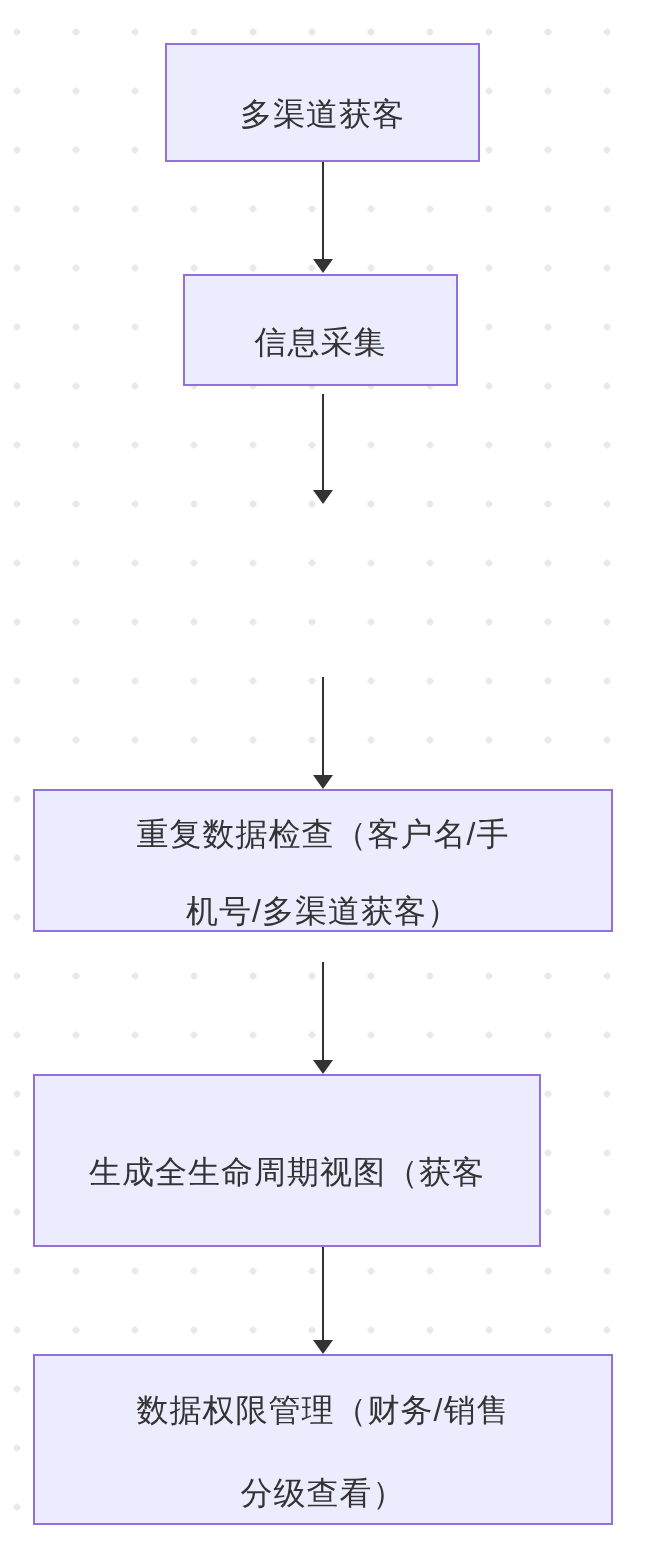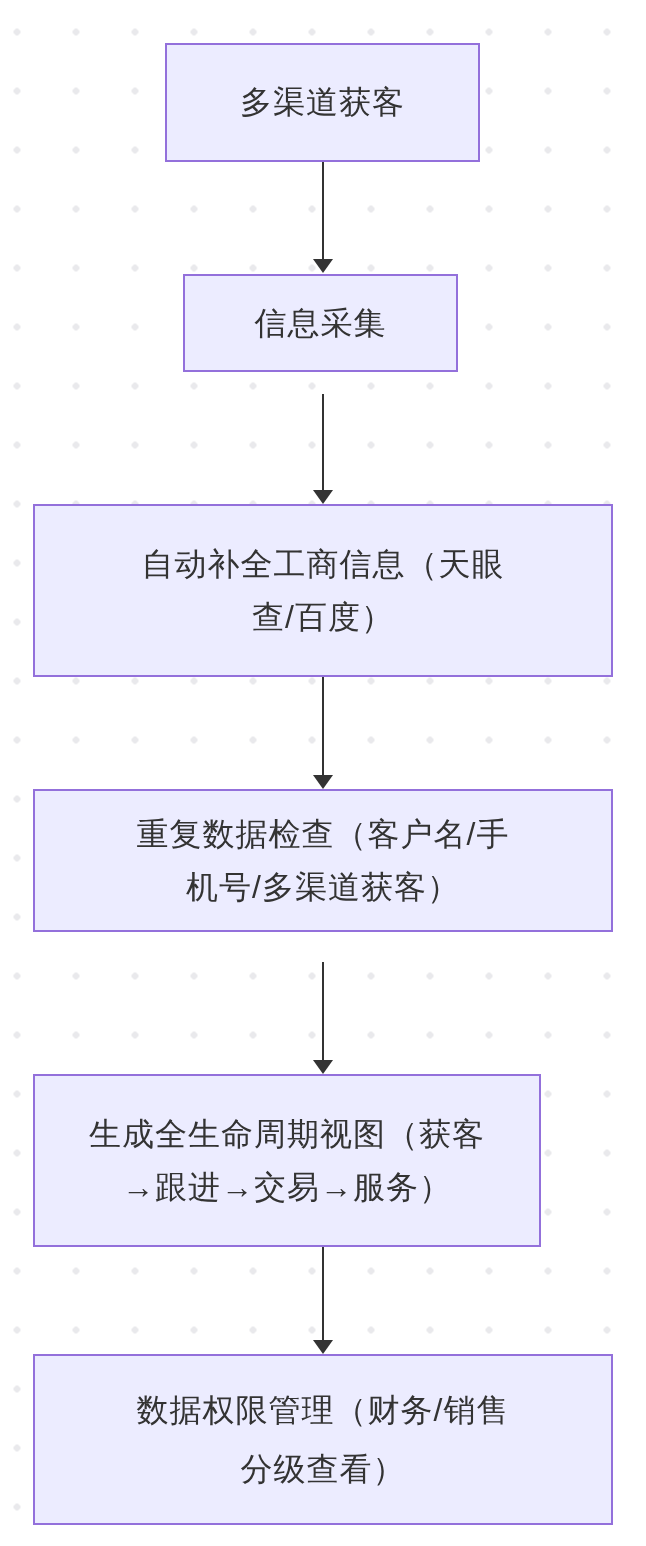--- a/index.html
+++ b/index.html
@@ -33,21 +33,21 @@
     display: flex;
     flex-direction: column;
     align-items: center;
     justify-content: center;
     text-align: center;
     color: var(--text);
     font-size: 32px;
     line-height: 53px;
     letter-spacing: 1px;
   }
-  .node .line { display: block; white-space: nowrap; }
+  .node .line { display: block; white-space: nowrap; margin-top: 24px; }
   .arrow {
     position: absolute;
     width: 20px;
   }
   .arrow .shaft {
     position: absolute;
     top: 0;
     bottom: 12px;
     left: calc(50% - 1px);
     width: 2px;
@@ -71,52 +71,47 @@
 
   <div class="node" style="left:165px; top:43px; width:315px; height:119px;">
     <span class="line">多渠道获客</span>
   </div>
 
   <div class="arrow" style="left:313px; top:162px; height:111px;">
     <div class="shaft"></div>
     <div class="head"></div>
   </div>
 
-  <div class="node" style="left:183px; top:274px; width:275px; height:98px;justify-content:center;">
+  <div class="node" style="left:183px; top:274px; width:275px; height:112px;justify-content:center;">
     <span class="line">信息采集</span>
   </div>
 
   <div class="arrow" style="left:313px; top:394px; height:110px;">
     <div class="shaft"></div>
     <div class="head"></div>
   </div>
 
-  <div class="node" style="left:33px; top:504px; width:580px; height:173px;">
-    <span class="line">自动补全工商信息（天眼</span>
-    <span class="line">查/百度）</span>
-  </div>
 
   <div class="arrow" style="left:313px; top:677px; height:112px;">
     <div class="shaft"></div>
     <div class="head"></div>
   </div>
 
   <div class="node" style="left:33px; top:789px; width:580px; height:143px;">
     <span class="line">重复数据检查（客户名/手</span>
     <span class="line">机号/多渠道获客）</span>
   </div>
 
   <div class="arrow" style="left:313px; top:962px; height:112px;">
     <div class="shaft"></div>
     <div class="head"></div>
   </div>
 
   <div class="node" style="left:33px; top:1074px; width:508px; height:173px;">
     <span class="line">生成全生命周期视图（获客</span>
-    <span class="line">→跟进→交易→服务）</span>
   </div>
 
   <div class="arrow" style="left:313px; top:1247px; height:107px;">
     <div class="shaft"></div>
     <div class="head"></div>
   </div>
 
   <div class="node" style="left:33px; top:1354px; width:580px; height:171px;gap:6px;">
     <span class="line">数据权限管理（财务/销售</span>
     <span class="line">分级查看）</span>

